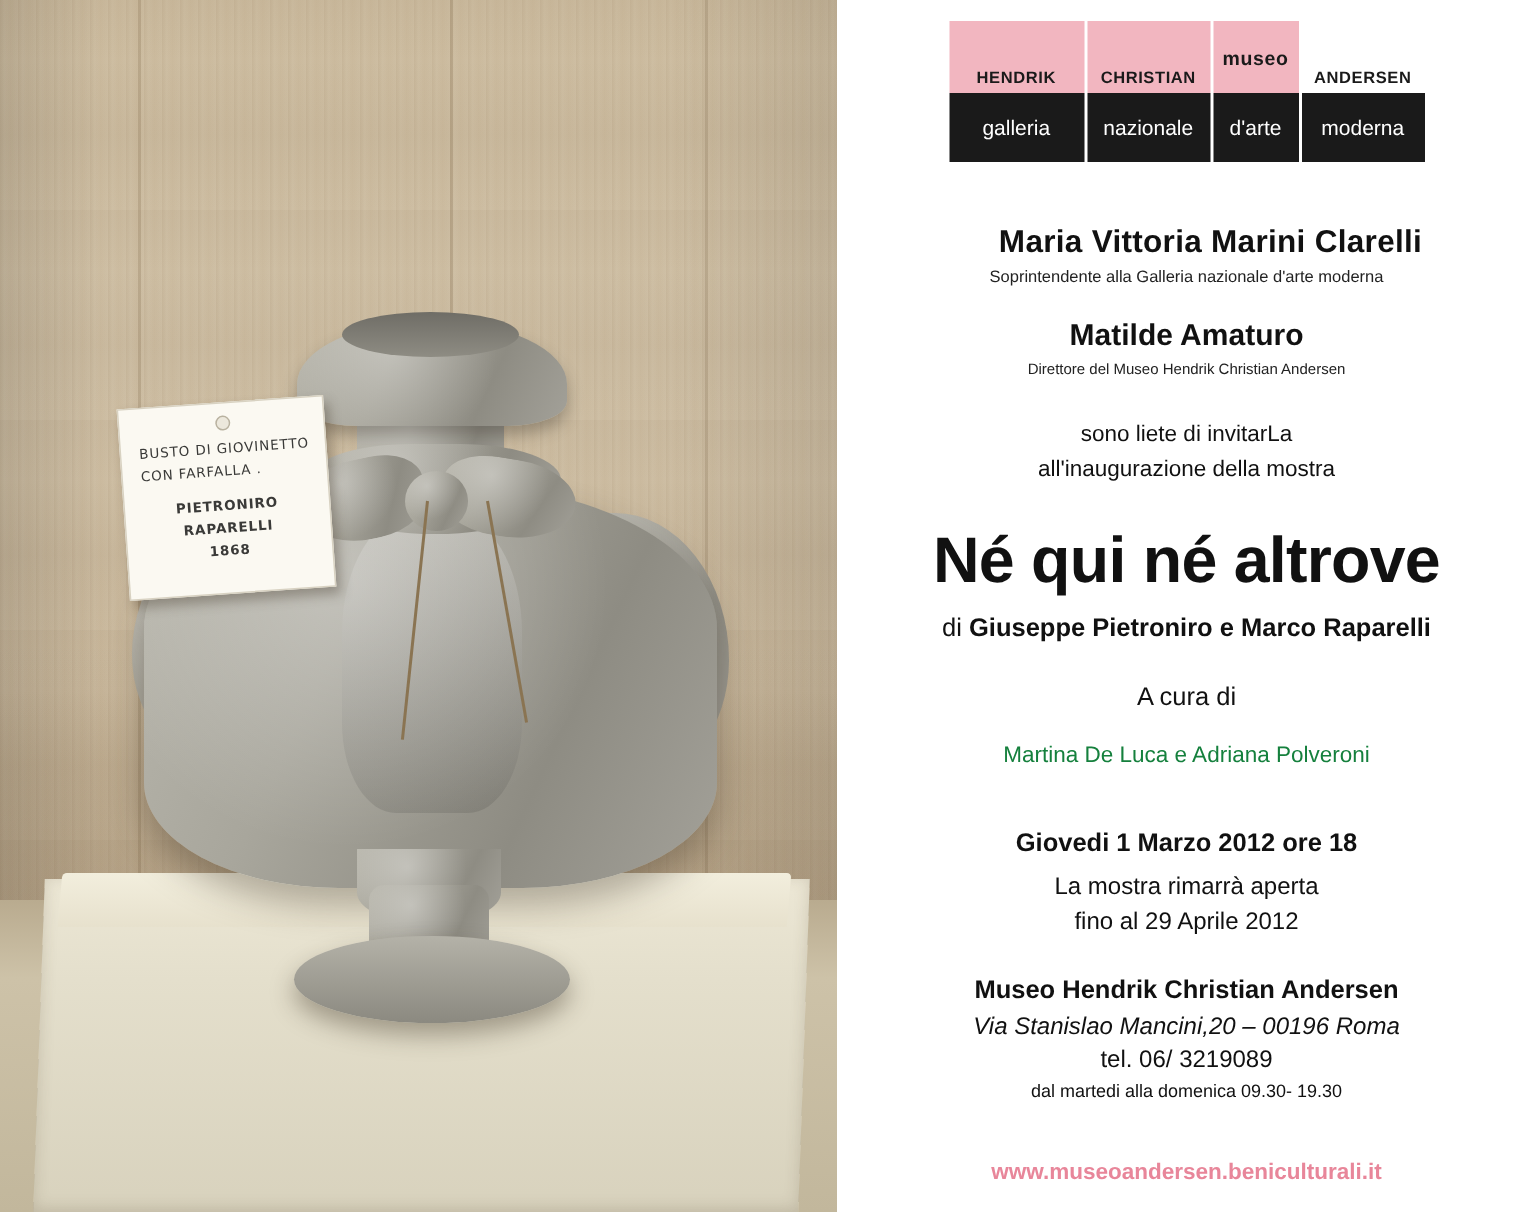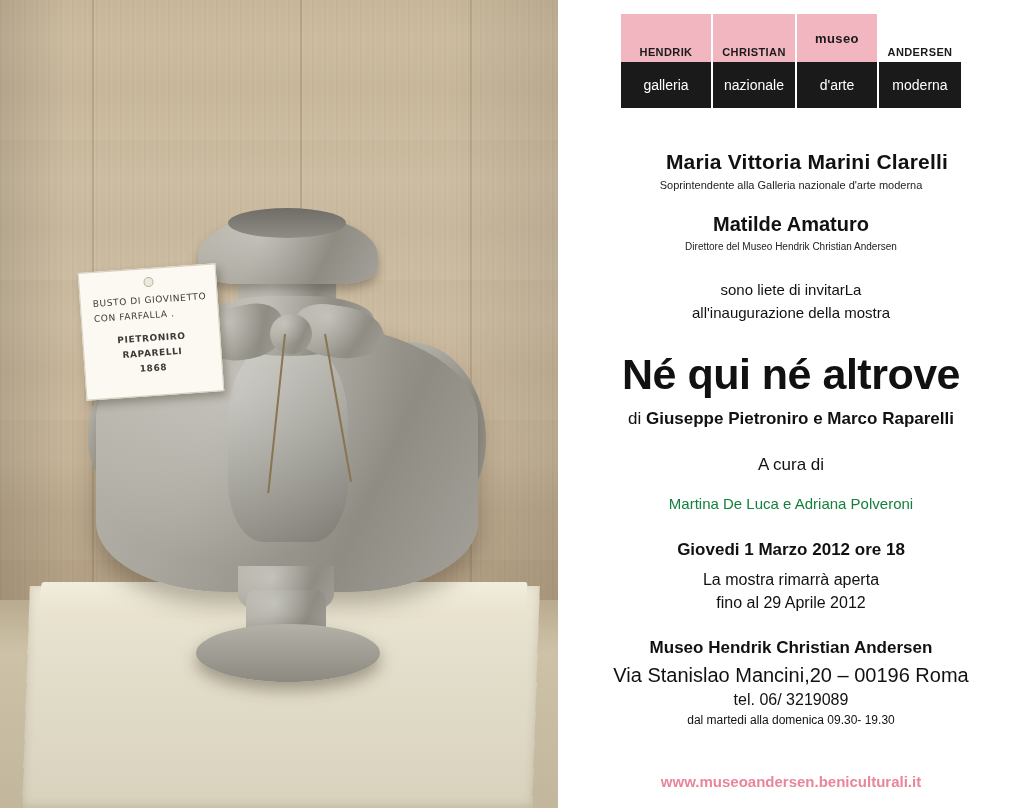--- a/index.html
+++ b/index.html
@@ -219,21 +219,21 @@
 
   
   .logo {
     display: flex;
     justify-content: center;
     margin-top: 14px;
   }
   .logo-col {
     display: flex;
     flex-direction: column;
-    width: 80px;
+    width: 57px;
     margin: 0 1px;
   }
   .logo-col.wide { width: 82px; }
   .logo-col.mid  { width: 90px; }
   .logo-top {
     height: 48px;
     background: #f2b6c0;
     color: #1a1a1a;
     font-size: 11px;
     font-weight: bold;
@@ -309,40 +309,41 @@
     margin-top: 26px;
     font-size: 17px;
     color: #111;
   }
   .curators {
     margin-top: 20px;
     font-size: 15px;
     color: #15803d;
   }
   .date-main {
-    margin-top: 28px;
+    margin-top: 40px;
     font-size: 17px;
     font-weight: bold;
     color: #111;
   }
   .date-sub {
     margin-top: 8px;
     font-size: 16px;
     color: #111;
     line-height: 1.45;
   }
   .venue {
     margin-top: 24px;
     font-size: 17px;
     font-weight: bold;
     color: #111;
   }
   .address {
     margin-top: 6px;
-    font-size: 20px;
+    font-size: 16px;
+    font-style: italic;
     color: #111;
   }
   .phone {
     margin-top: 4px;
     font-size: 16px;
     color: #111;
   }
   .hours {
     margin-top: 4px;
     font-size: 12px;

